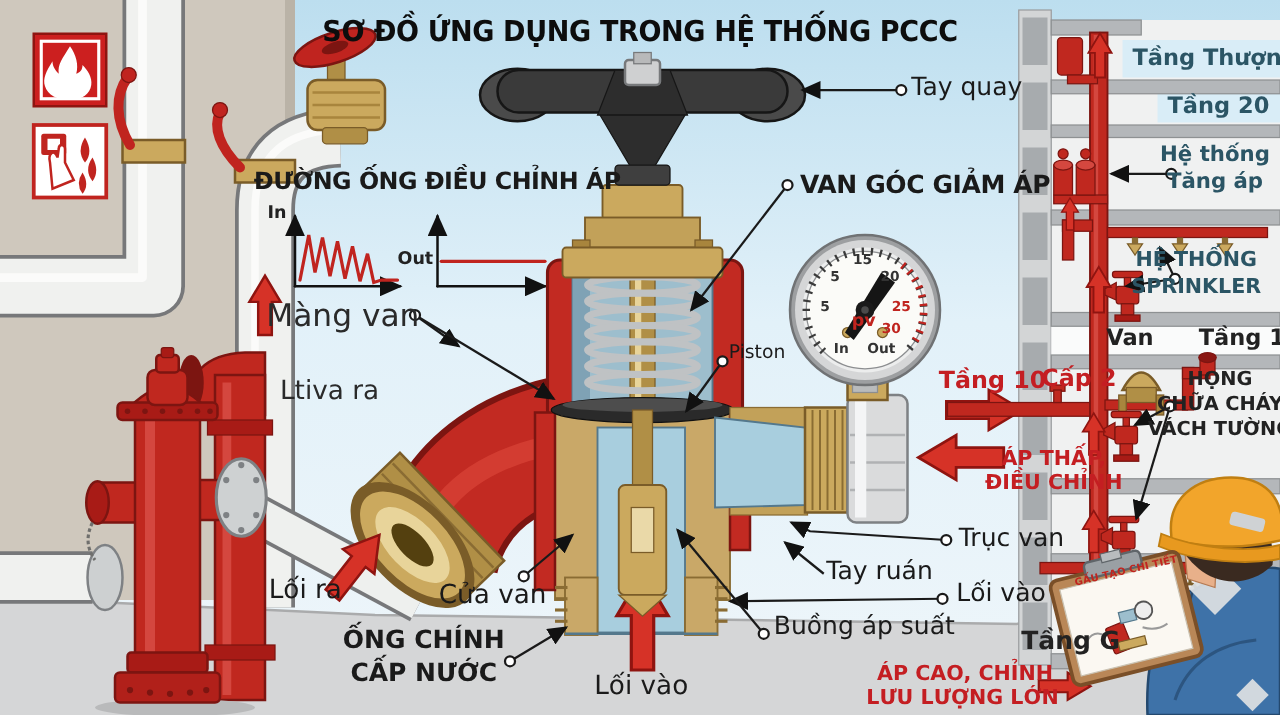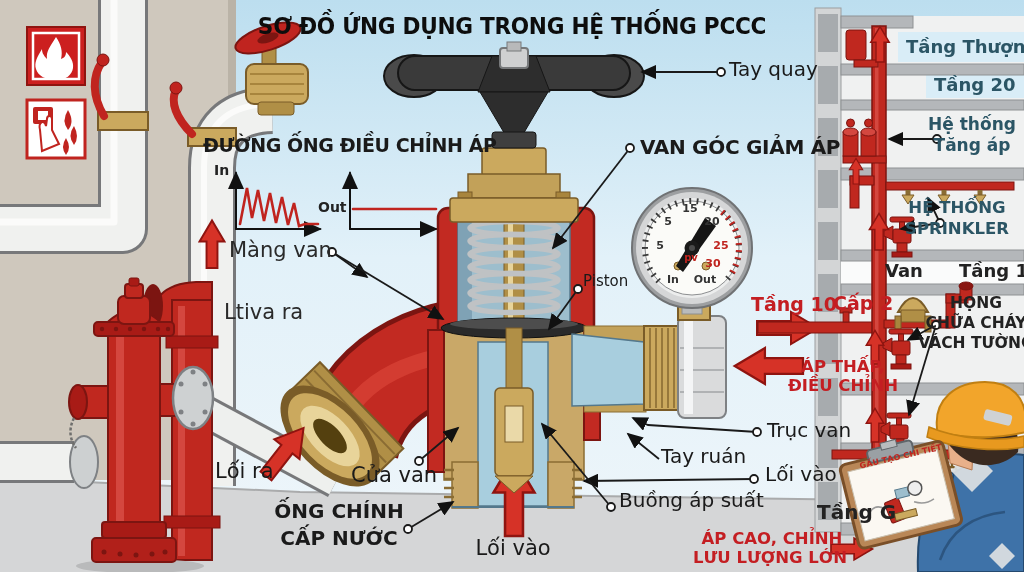--- a/index.html
+++ b/index.html
@@ -419,42 +419,42 @@
         <circle cx="936" cy="325" r="4" fill="#fff"></circle>
   </g>
 </svg>
 
 <div class="lbl c b" style="left:512px;top:15px;font-size:23px;color:#0d0d0d;transform:translateX(-50%) scaleX(.94);letter-spacing:-0.3px;">SƠ ĐỒ ỨNG DỤNG TRONG HỆ THỐNG PCCC</div>
 
 <div class="lbl b" style="left:203px;top:136px;font-size:19px;letter-spacing:-0.4px;">ĐƯỜNG ỐNG ĐIỀU CHỈNH ÁP</div>
 <div class="lbl b" style="left:214px;top:163px;font-size:14px;color:#222;">In</div>
 <div class="lbl b" style="left:318px;top:200px;font-size:14px;color:#222;">Out</div>
 
-<div class="lbl" style="left:229px;top:240px;font-size:21px;color:#2a2a2a;">Màng van</div>
+<div class="lbl" style="left:213px;top:240px;font-size:25px;color:#2a2a2a;">Màng van</div>
 <div class="lbl" style="left:224px;top:302px;font-size:21px;color:#2a2a2a;">Ltiva ra</div>
 <div class="lbl" style="left:215px;top:461px;font-size:21px;">Lối ra</div>
 <div class="lbl" style="left:351px;top:465px;font-size:21px;">Cửa van</div>
 <div class="lbl c b" style="left:339px;top:528px;font-size:20px;">CẤP NƯỚC</div>
 <div class="lbl c b" style="left:339px;top:501px;font-size:20px;">ỐNG CHÍNH</div>
 <div class="lbl c" style="left:513px;top:538px;font-size:21px;">Lối vào</div>
 <div class="lbl" style="left:583px;top:274px;font-size:15px;">Piston</div>
 <div class="lbl b" style="left:640px;top:137px;font-size:20px;letter-spacing:-0.3px;">VAN GÓC GIẢM ÁP</div>
 <div class="lbl" style="left:729px;top:59px;font-size:20px;">Tay quay</div>
 <div class="lbl" style="left:767px;top:420px;font-size:20px;">Trục van</div>
 <div class="lbl" style="left:661px;top:446px;font-size:20px;">Tay ruán</div>
 <div class="lbl" style="left:765px;top:464px;font-size:20px;">Lối vào</div>
 <div class="lbl" style="left:619px;top:490px;font-size:20px;">Buồng áp suất</div>
 
 <span class="gn" style="left:660px;top:245px;">5</span>
 <span class="gn" style="left:668px;top:221px;">5</span>
 <span class="gn" style="left:690px;top:208px;">15</span>
 <span class="gn" style="left:712px;top:221px;">20</span>
 <span class="gn red" style="left:721px;top:245px;text-align:center;">25</span>
 <span class="gn red" style="left:713px;top:263px;">30</span>
-<span class="gn red" style="left:691px;top:257px;font-size:10px;">pv</span>
+<span class="gn red" style="left:691px;top:257px;font-size:14px;">pv</span>
 <span class="gn" style="left:673px;top:279px;">In</span>
 <span class="gn" style="left:705px;top:279px;">Out</span>
 
 <div class="lbl tl" style="left:906px;top:38px;font-size:18px;">Tầng Thượng</div>
 <div class="lbl tl" style="left:934px;top:76px;font-size:18px;">Tầng 20</div>
 <div class="lbl c tl" style="left:972px;top:116px;font-size:17px;">Hệ thống</div>
 <div class="lbl c tl" style="left:972px;top:137px;font-size:17px;">Tăng áp</div>
 <div class="lbl c tl" style="left:957px;top:200px;font-size:16.5px;">HỆ THỐNG</div>
 <div class="lbl c tl" style="left:957px;top:221px;font-size:16.5px;">SPRINKLER</div>
 <div class="lbl b" style="left:885px;top:262px;font-size:18px;color:#222;">Van</div>

